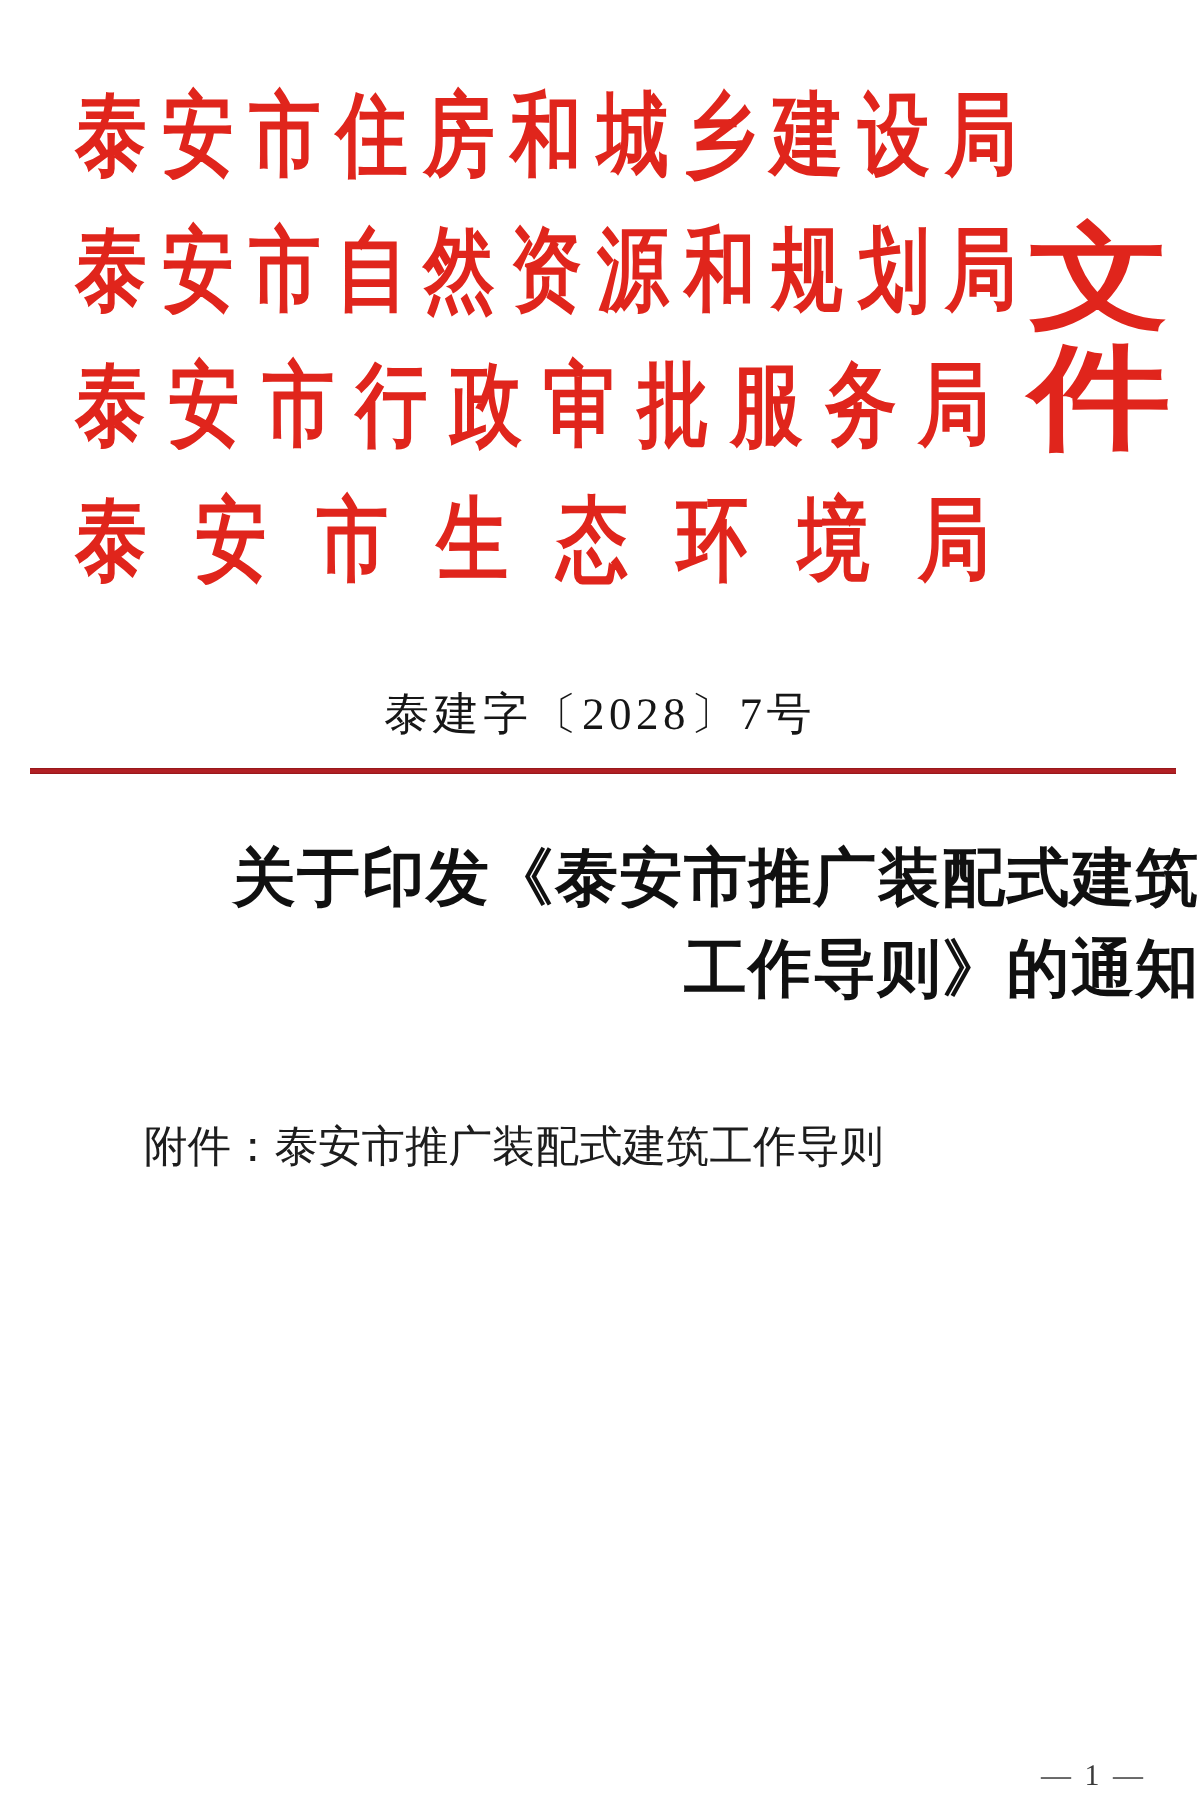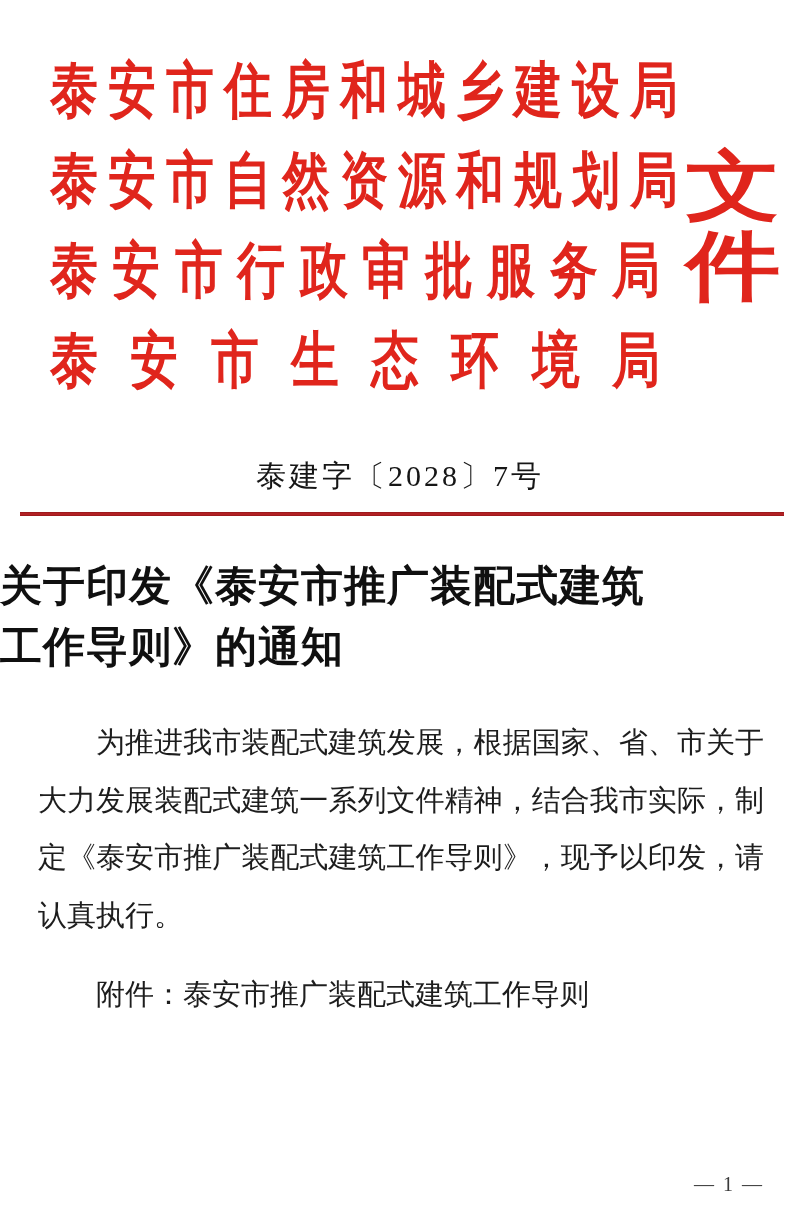--- a/index.html
+++ b/index.html
@@ -35,21 +35,21 @@
     color:#161616;
   }
   
   .red-rule{
     position:absolute;top:512px;left:20px;width:764px;height:4px;
     background:linear-gradient(180deg,#8f1518 0%,var(--rule-red,#c2282c) 30%,var(--rule-red,#c2282c) 72%,#8f1518 100%);
   }
   
   .title{
     position:absolute;top:556px;left:0;width:100%;
-    text-align:left;
+    text-align:right;
     font-size:42px;line-height:61px;font-weight:bold;
     color:#101010;
     letter-spacing:1px;
   }
   
   .body-text{
     position:absolute;top:714px;left:38px;width:726px;
     font-size:29px;line-height:57.5px;
     text-align:justify;
     color:var(--text-black,#1d1d1d);
@@ -129,19 +129,18 @@
   <div class="doc-number">泰建字〔2028〕7号</div>
 
   <div class="red-rule"></div>
 
   <div class="title">
     <div>关于印发《泰安市推广装配式建筑</div>
     <div>工作导则》的通知</div>
   </div>
 
   <div class="body-text">
-    <p class="para-indent">为推进我市装配式建筑发展，根据国家、省、市关于大力发展装配式建筑一系列文件精神，结合我市实际，制定《泰安市推广装配式建筑工作导则》，现予以印发，请认真执行。</p>
     <p class="attachment">附件：泰安市推广装配式建筑工作导则</p>
   </div>
 
   <div class="page-number">— 1 —</div>
 
 </div>
 
 </body></html>

